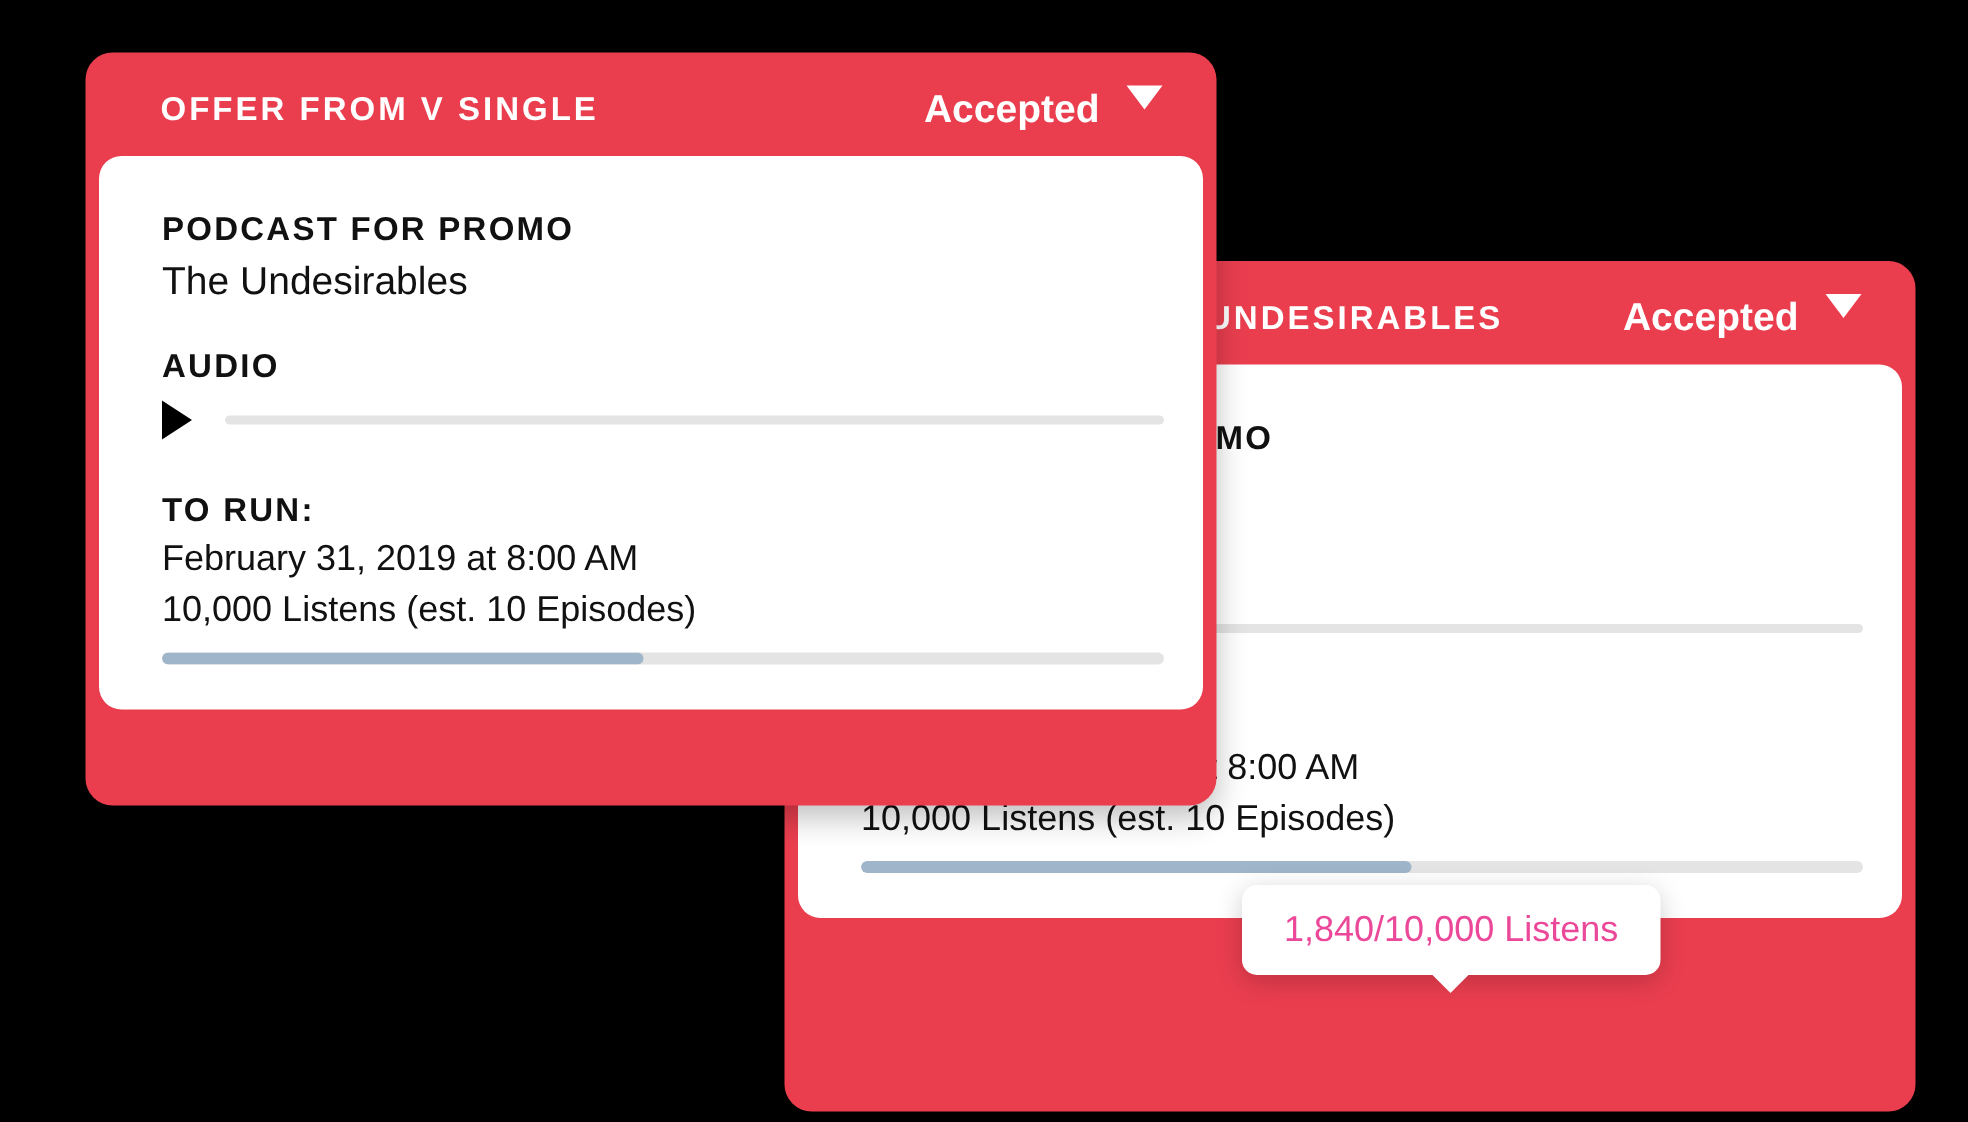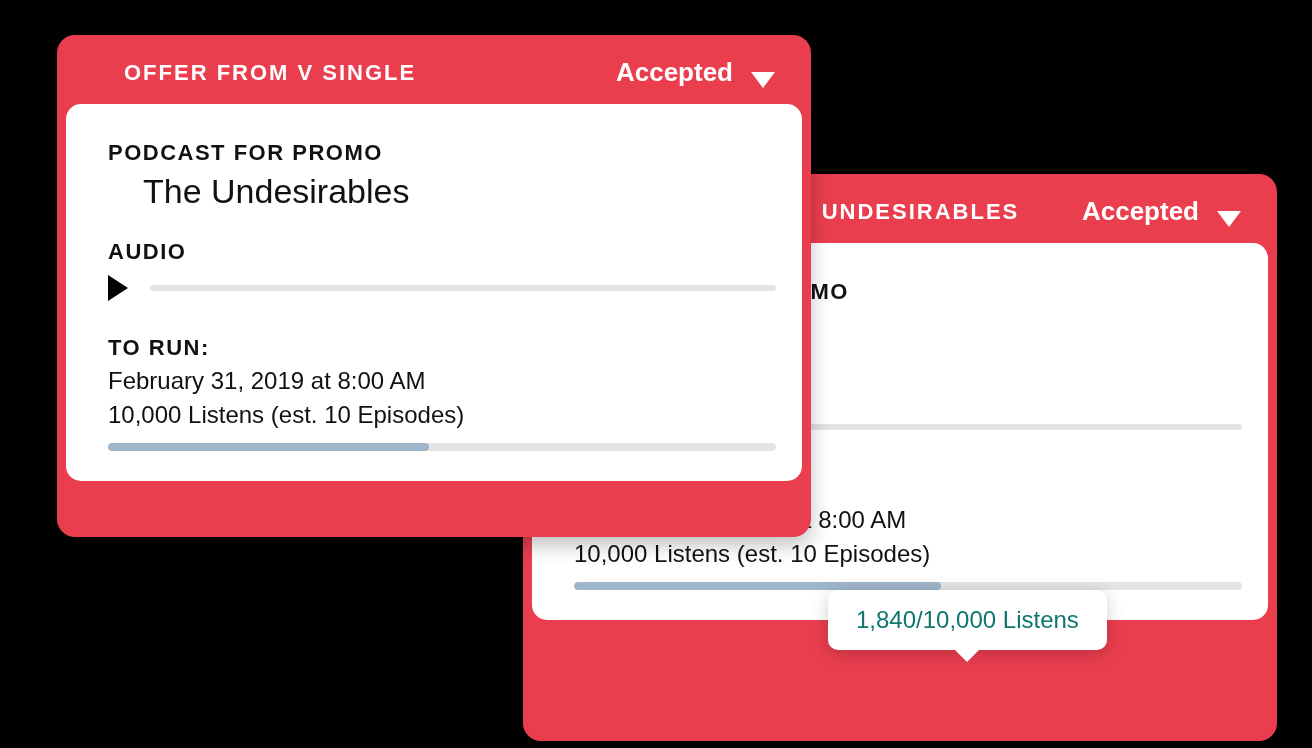--- a/index.html
+++ b/index.html
@@ -15,32 +15,32 @@
     position: absolute;
     background: #ea3e4f;
     border-radius: 18px;
     box-shadow: 0 8px 20px rgba(0,0,0,0.25);
     overflow: visible;
   }
   .card-header {
     display: flex;
     align-items: center;
     justify-content: space-between;
-    padding: 22px 36px 16px 67px;
+    padding: 22px 36px 16px 50px;
     color: #fff;
   }
   .card-title {
     font-size: 22px;
     font-weight: 700;
     letter-spacing: 2px;
     text-transform: uppercase;
   }
   .status-wrap {
     display: flex;
-    align-items: flex-end;
+    align-items: flex-start;
     gap: 18px;
   }
   .status-text {
     font-size: 26px;
     font-weight: 600;
   }
   .chevron {
     width: 0; height: 0;
     border-left: 12px solid transparent;
     border-right: 12px solid transparent;
@@ -56,24 +56,23 @@
   }
 
   .section-label {
     font-size: 22px;
     font-weight: 700;
     letter-spacing: 1.5px;
     text-transform: uppercase;
     margin-bottom: 6px;
   }
   .podcast-name {
-    font-size: 34px;
+    font-size: 26px;
     font-weight: 400;
     margin-bottom: 28px;
-    margin-left: 35px;
   }
 
   .audio-row {
     display: flex;
     align-items: center;
     gap: 22px;
     margin-top: 10px;
     margin-bottom: 34px;
   }
   .play-icon {
@@ -120,21 +119,21 @@
   #card-front { left: 57px;  top: 35px;  width: 754px; height: 502px; z-index: 2; }
 
   
   .tooltip {
     position: absolute;
     background: #fff;
     border-radius: 10px;
     box-shadow: 0 4px 18px rgba(0,0,0,0.2);
     padding: 16px 28px;
     font-size: 24px;
-    color: #0f766e;
+    color: #ec4899;
     z-index: 3;
     white-space: nowrap;
   }
   .tooltip::after {
     content: "";
     position: absolute;
     bottom: -12px;
     left: 50%;
     transform: translateX(-50%);
     width: 0; height: 0;

